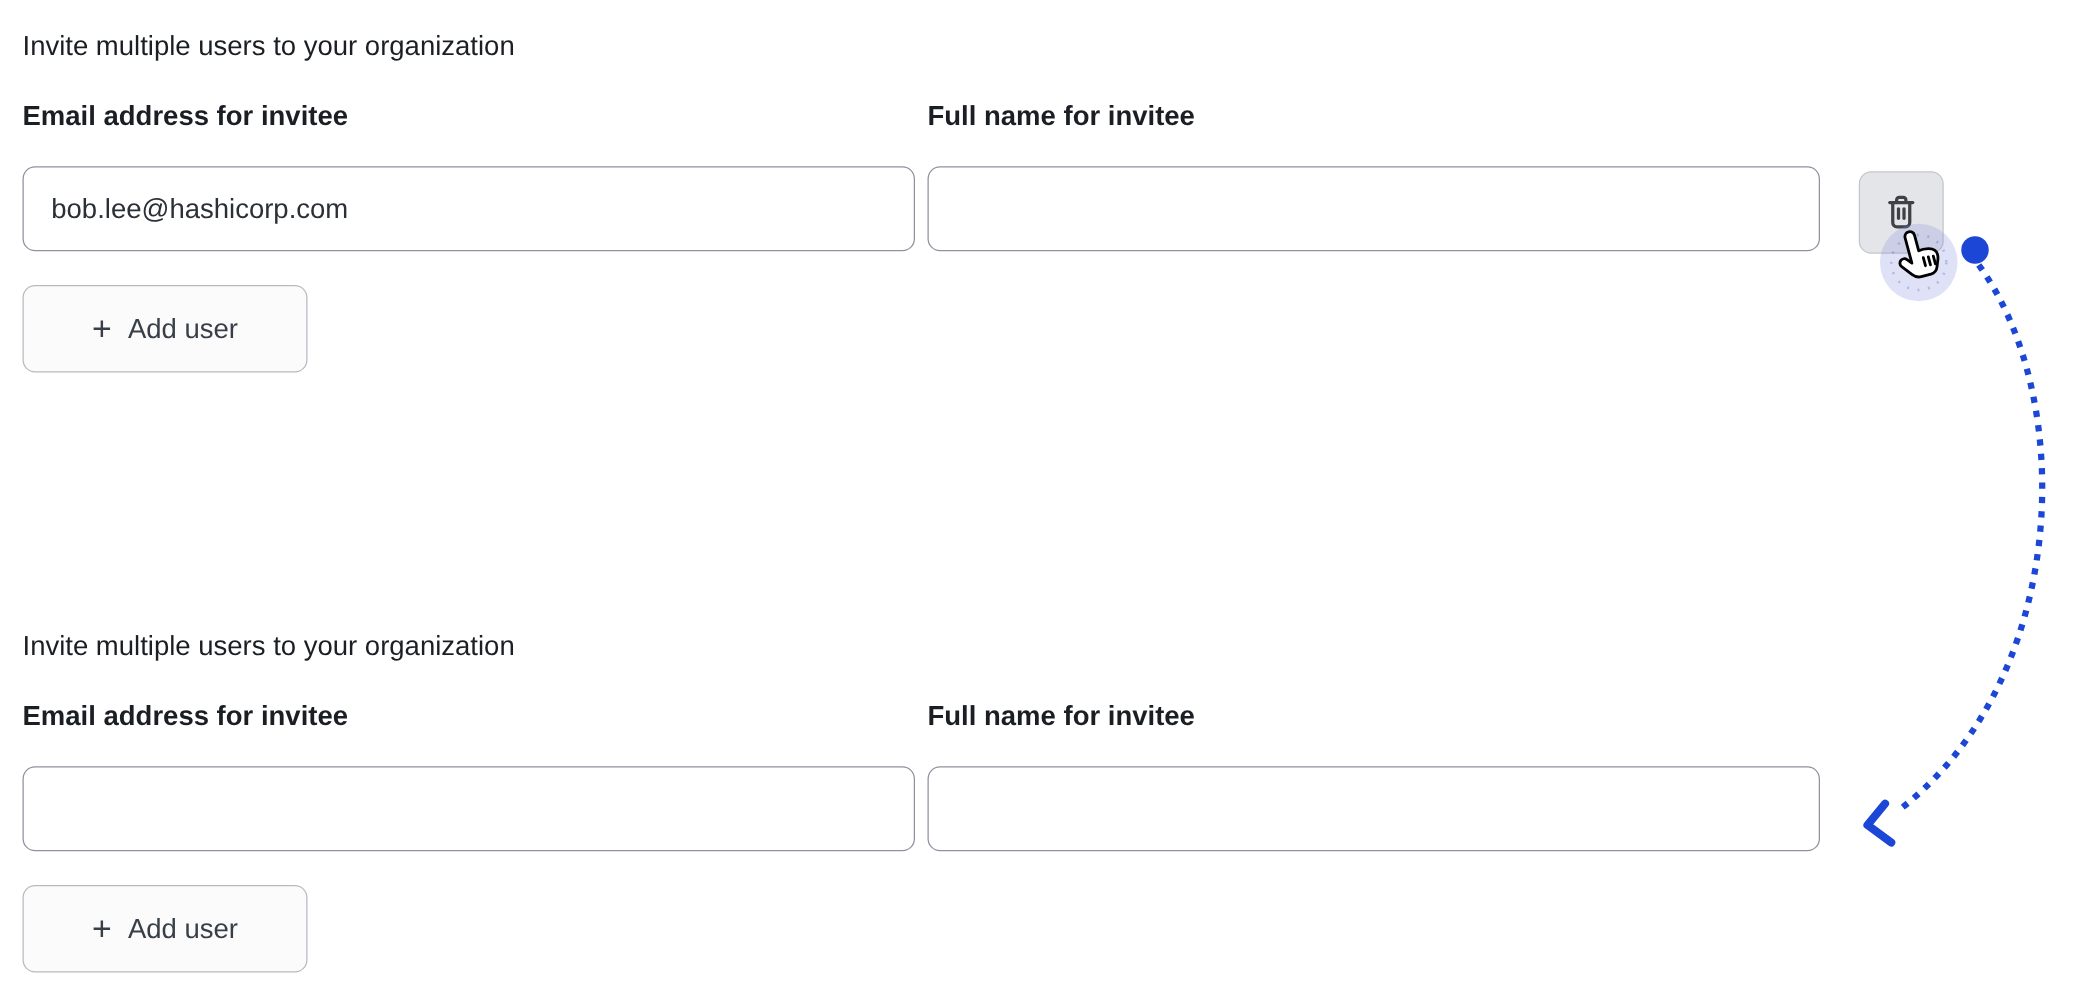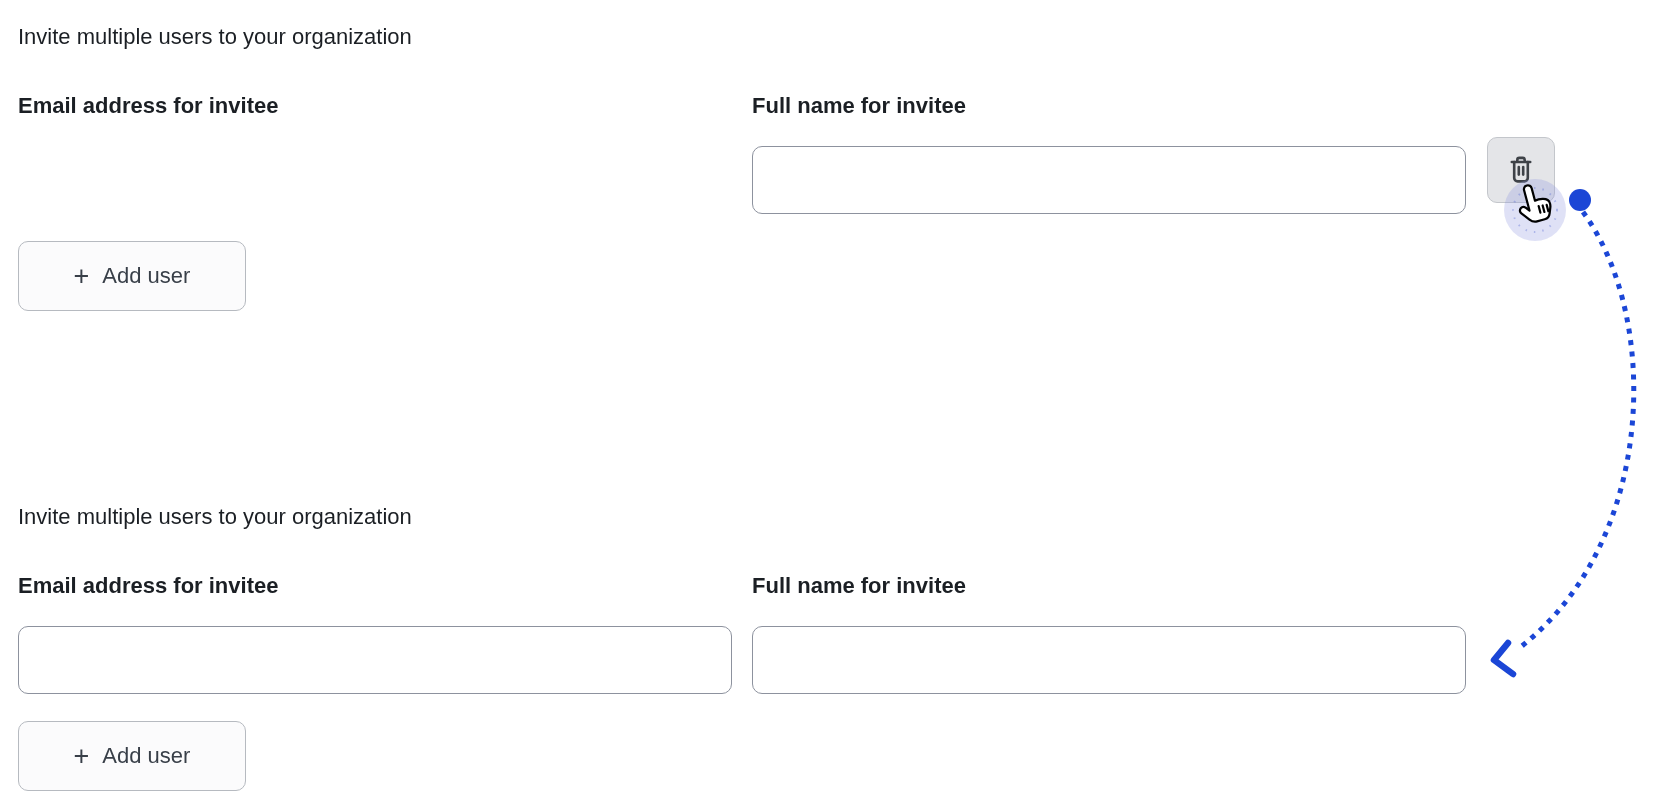--- a/index.html
+++ b/index.html
@@ -15,24 +15,24 @@
   .section--before { top: 24px; }
   .section--after  { top: 504px; }
 
   .section-heading {
     font-size: 22px;
     font-weight: 400;
     line-height: 26px;
     color: #1b1f24;
   }
   .fields-grid {
-    margin-top: 43px;
+    margin-top: 30px;
     display: grid;
     grid-template-columns: 714px 714px;
-    column-gap: 20px;
+    column-gap: 10px;
   }
   .field-label {
     display: block;
     font-size: 22px;
     font-weight: 700;
     line-height: 26px;
     color: #1b1f24;
     margin-bottom: 27px;
   }
   .text-input {
@@ -92,20 +92,21 @@
 </style>
 </head>
 <body>
 
 <section class="section section--before">
   <h2 class="section-heading">Invite multiple users to your organization</h2>
 
   <div class="fields-grid">
     <div class="field">
       <label class="field-label">Email address for invitee</label>
+      <input class="text-input" type="text" value="bob.lee@hashicorp.com" style="">
     </div>
     <div class="field">
       <label class="field-label">Full name for invitee</label>
       <input class="text-input" type="text" value="" style="">
     </div>
   </div>
 
   <button class="icon-btn">
     <svg width="28" height="30" viewBox="0 0 28 30" fill="none" stroke="#3e4248" stroke-width="2.6" stroke-linecap="round" stroke-linejoin="round">
       <path d="M10.3 6.6 V4.9 a2 2 0 0 1 2 -2 h3.4 a2 2 0 0 1 2 2 V6.6"></path>

